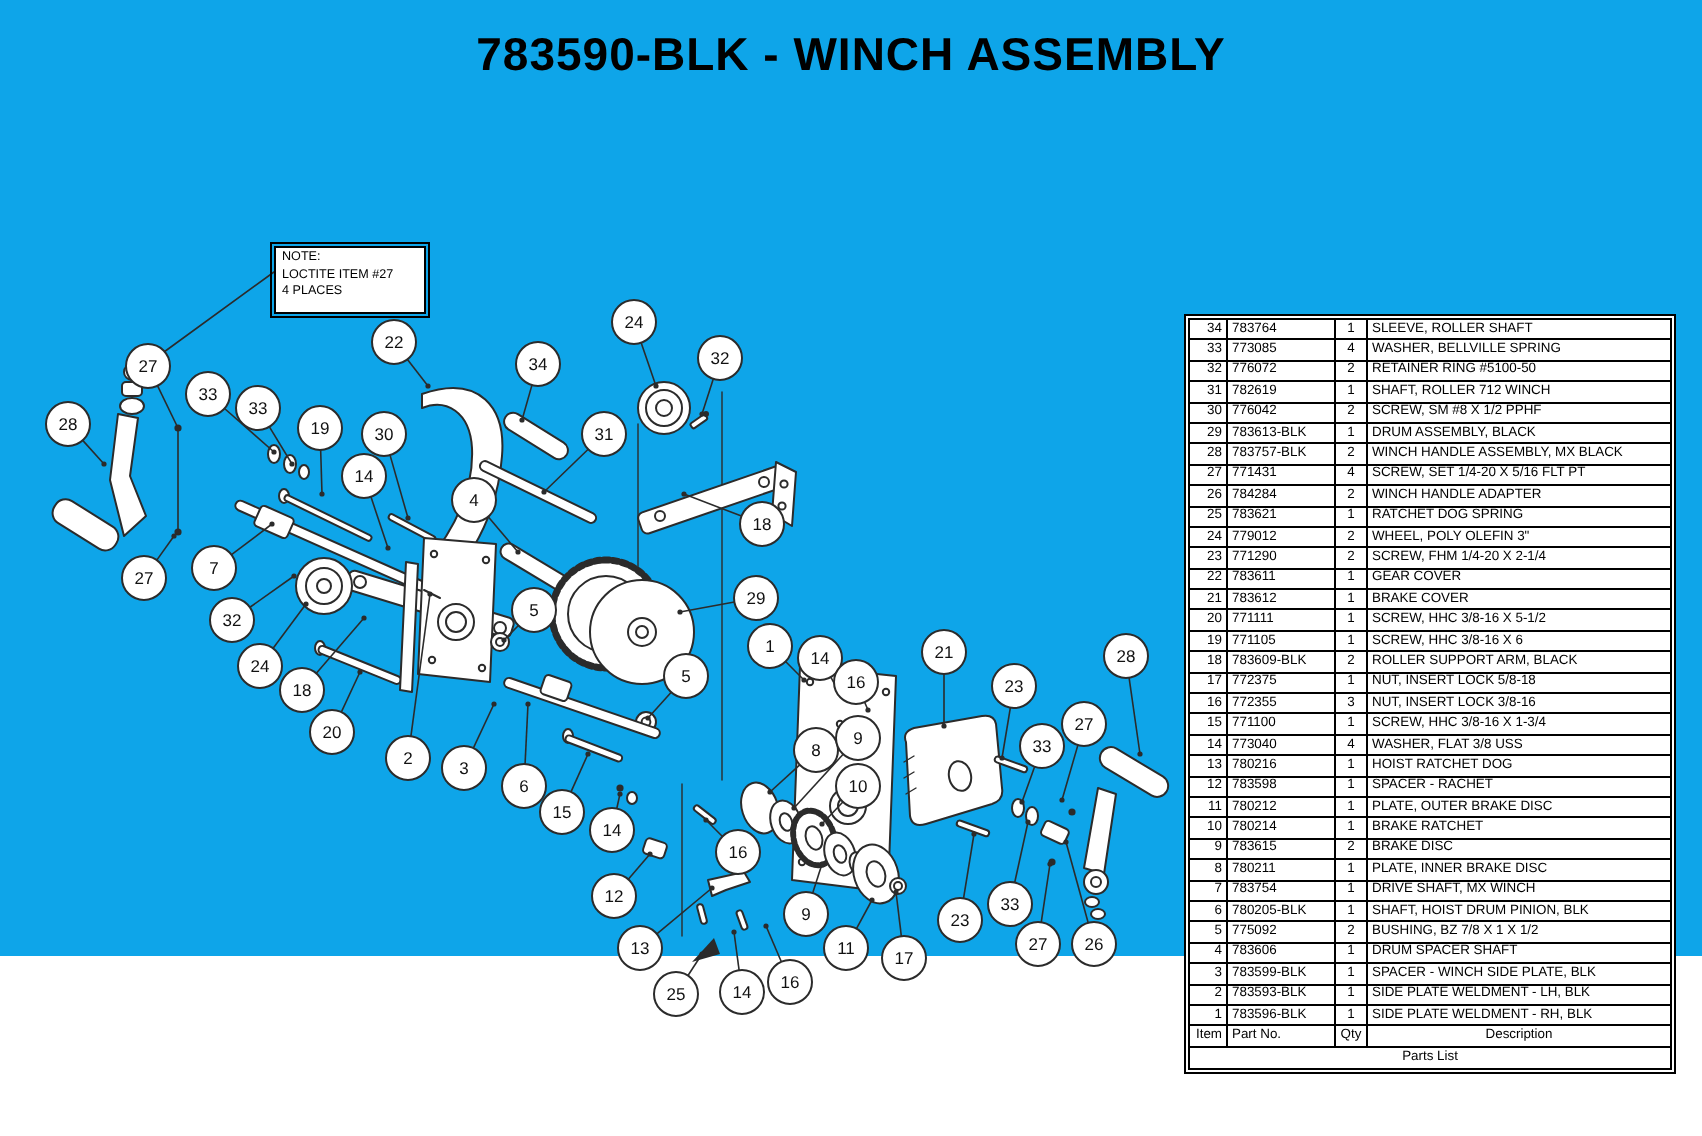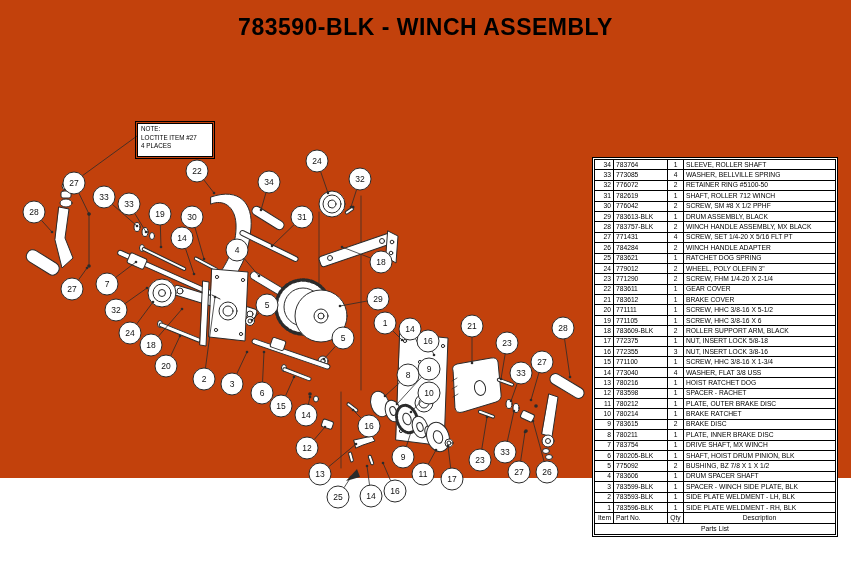--- a/index.html
+++ b/index.html
@@ -1,17 +1,17 @@
 <!DOCTYPE html>
 <html><head>
 <meta charset="utf-8">
 <style>
   html,body{margin:0;padding:0;background:#fff;width:851px;height:568px;overflow:hidden;
     font-family:"Liberation Sans",sans-serif;color:#000;}
-  #page{position:relative;width:851px;height:478px;background:#c2410c;}
+  #page{position:relative;width:851px;height:478px;background:#0ea5e9;}
   #title{position:absolute;top:14px;left:0;width:851px;text-align:center;
     font-size:23px;font-weight:bold;letter-spacing:.5px;}
   #diagram-svg{position:absolute;left:0;top:0;}
   
   #note-box{position:absolute;left:137px;top:123px;width:68px;height:30px;
     border:1px solid #000;outline:1px solid #000;outline-offset:1px;background:#fff;
     font-size:6.3px;line-height:8.6px;padding:1px 3px;white-space:nowrap;}
   
   #parts-table-wrap{position:absolute;left:592px;top:157px;border:1px solid #000;
     padding:1px;background:#fff;}

